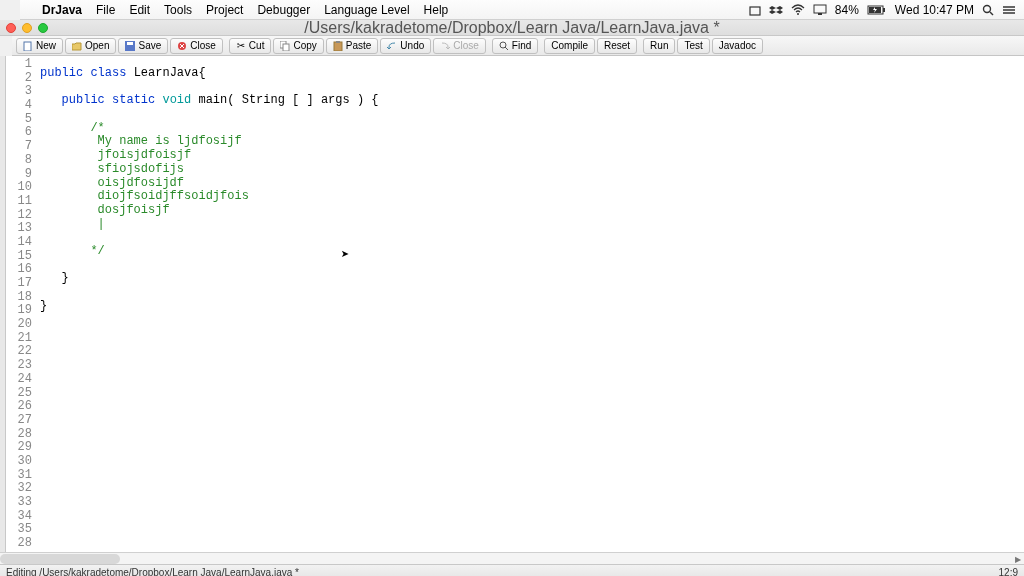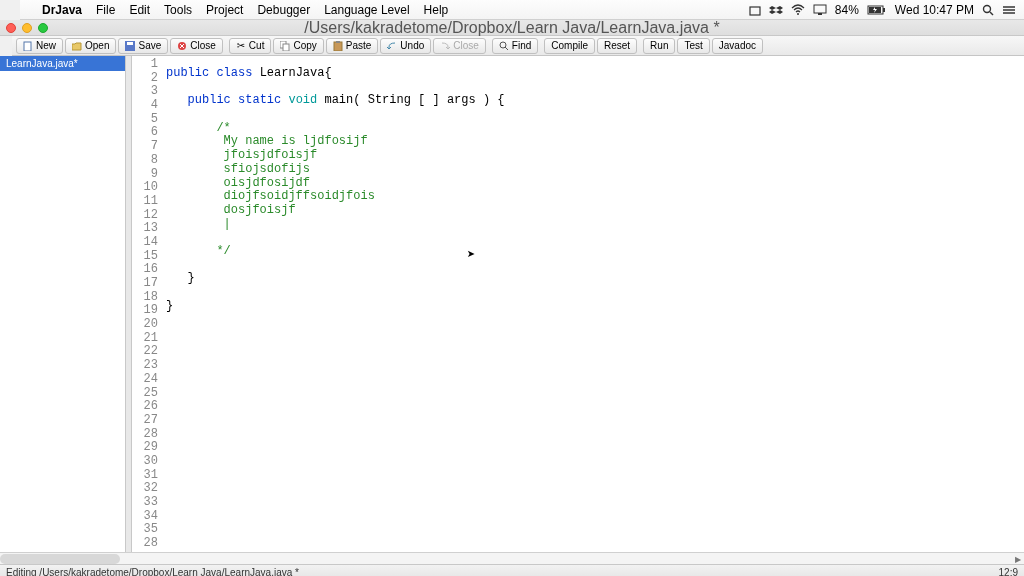--- a/index.html
+++ b/index.html
@@ -220,23 +220,20 @@
     </div>
   <div class="tbtn">
       <span>Test</span>
     </div>
   <div class="tbtn">
       <span>Javadoc</span>
     </div>
 </div>
 
 <div class="main">
-  <div class="sidebar">
-    <div class="file-entry">LearnJava.java*</div>
-  </div>
   <div class="splitter"></div>
   <div class="editor">
     <div class="gutter" id="gutter">
         <div>1</div>
         <div>2</div>
         <div>3</div>
         <div>4</div>
         <div>5</div>
         <div>6</div>
         <div>7</div>

